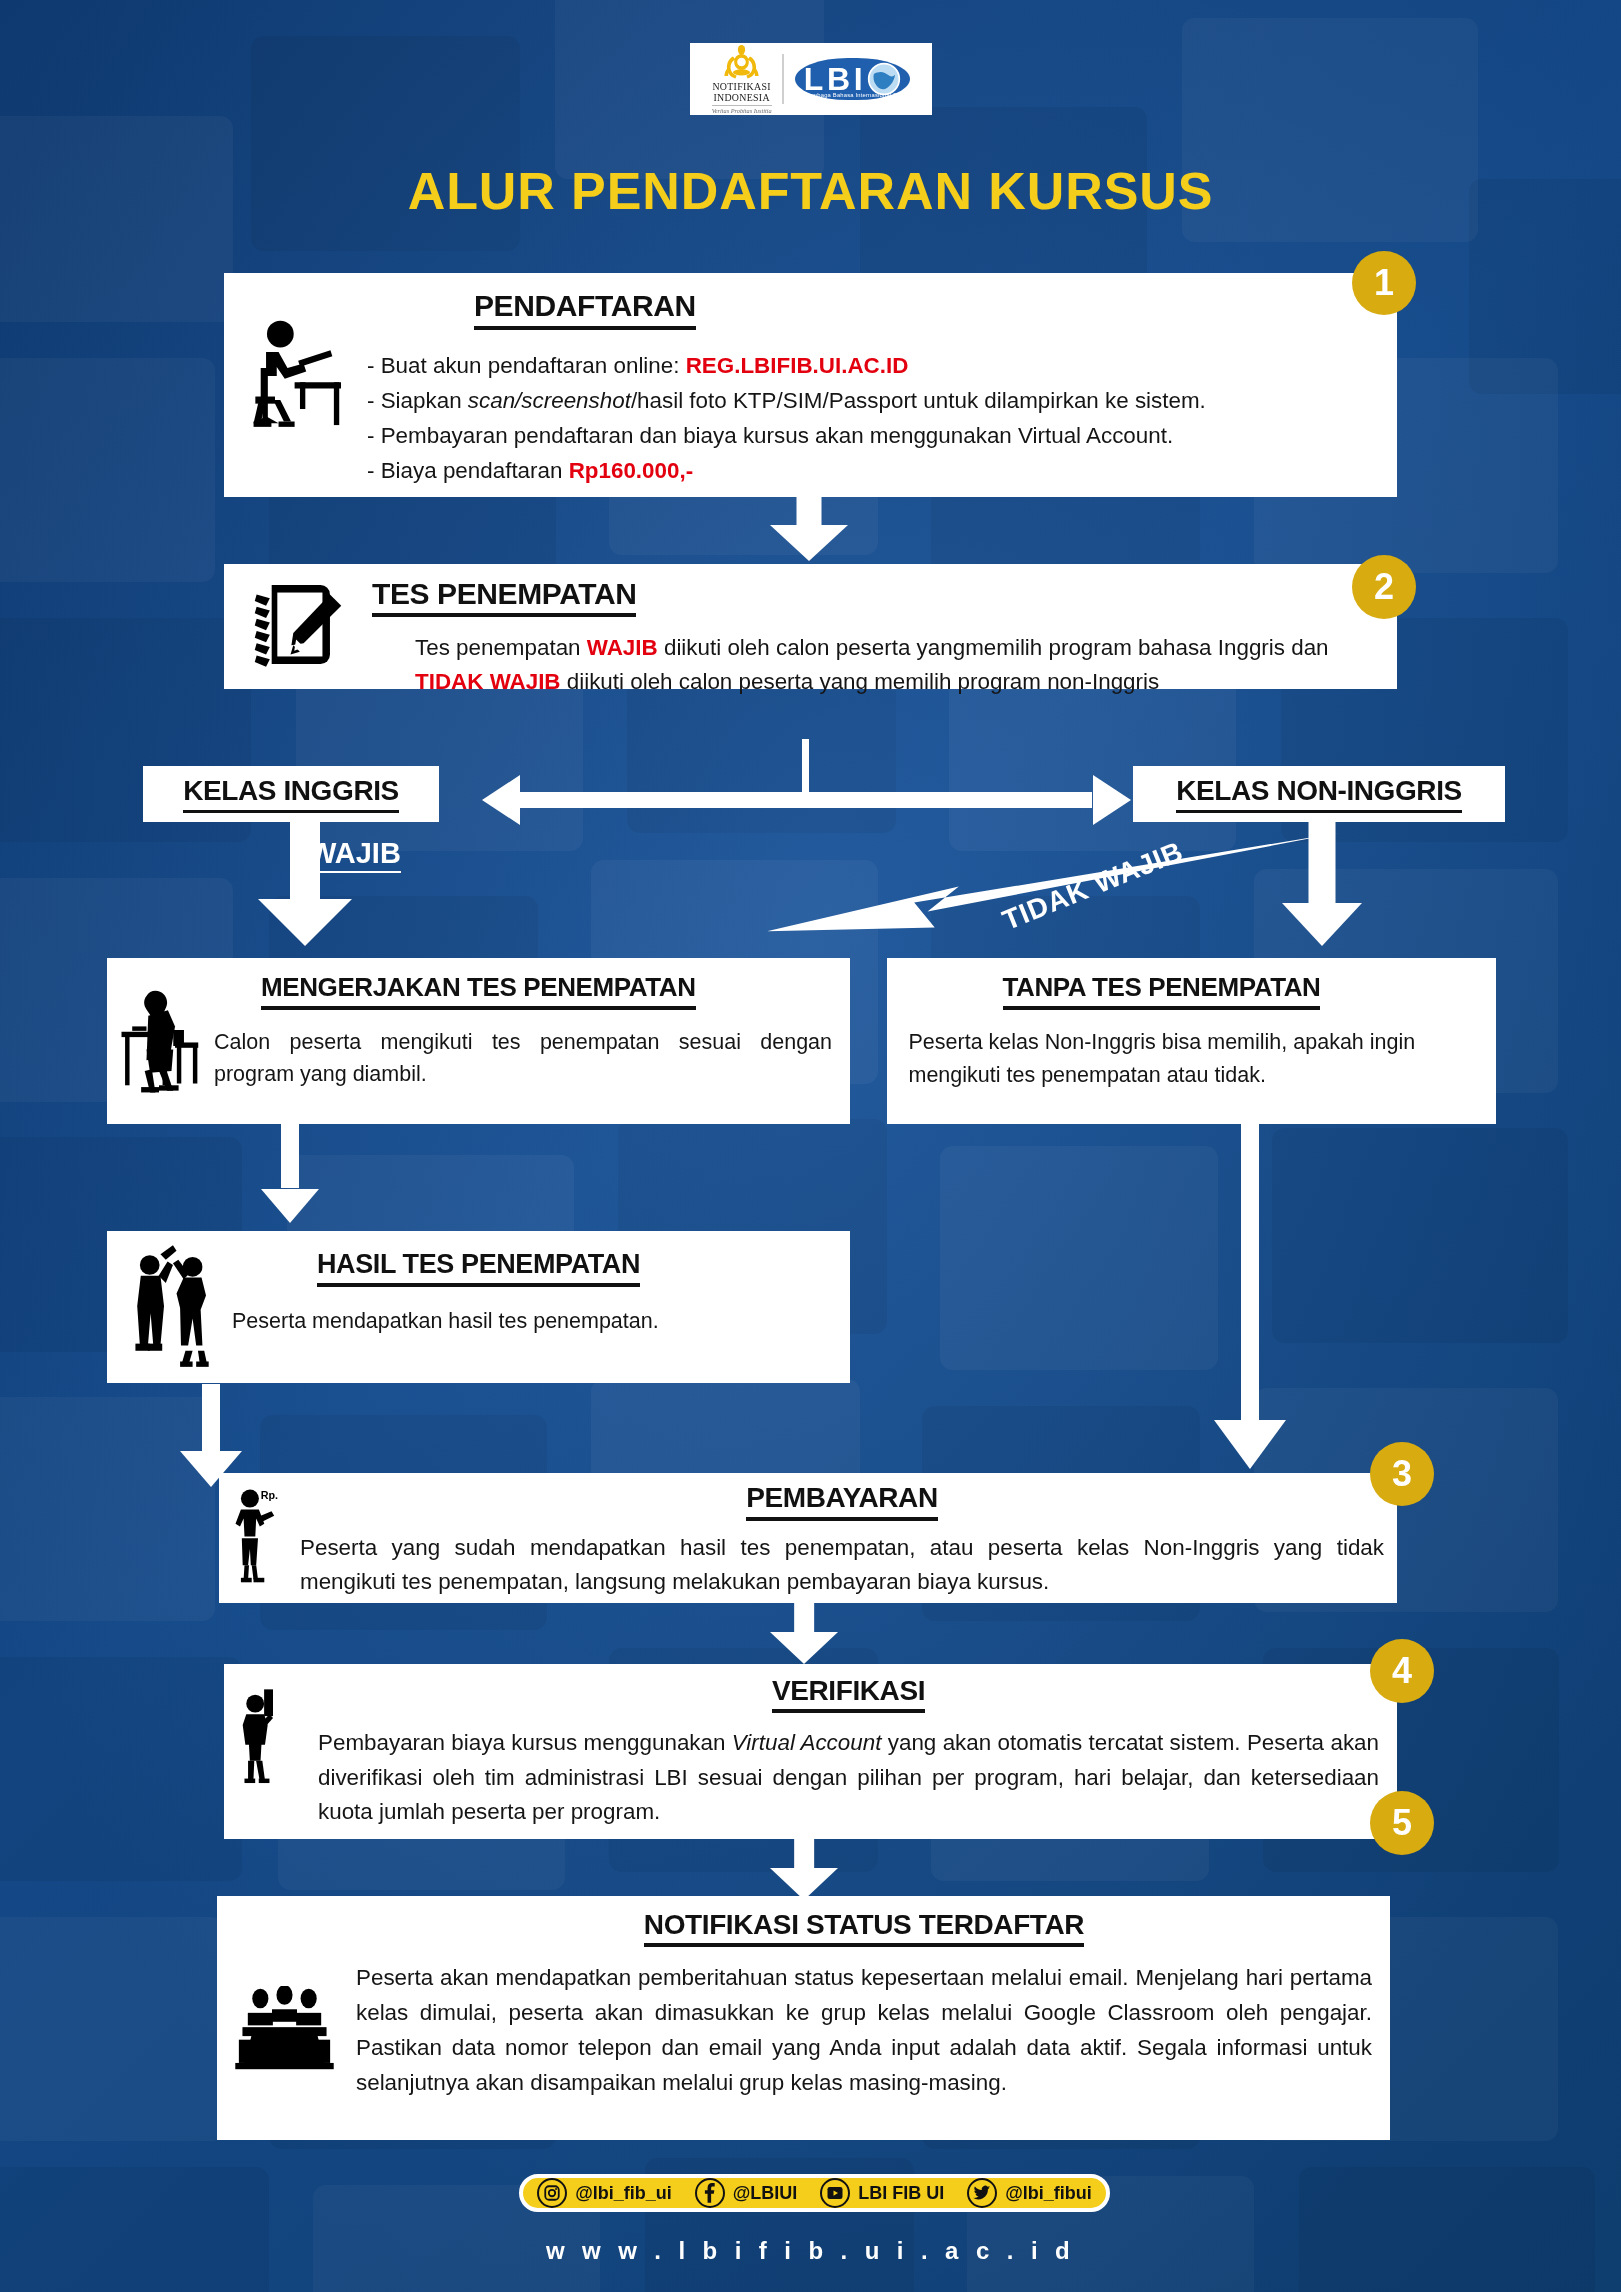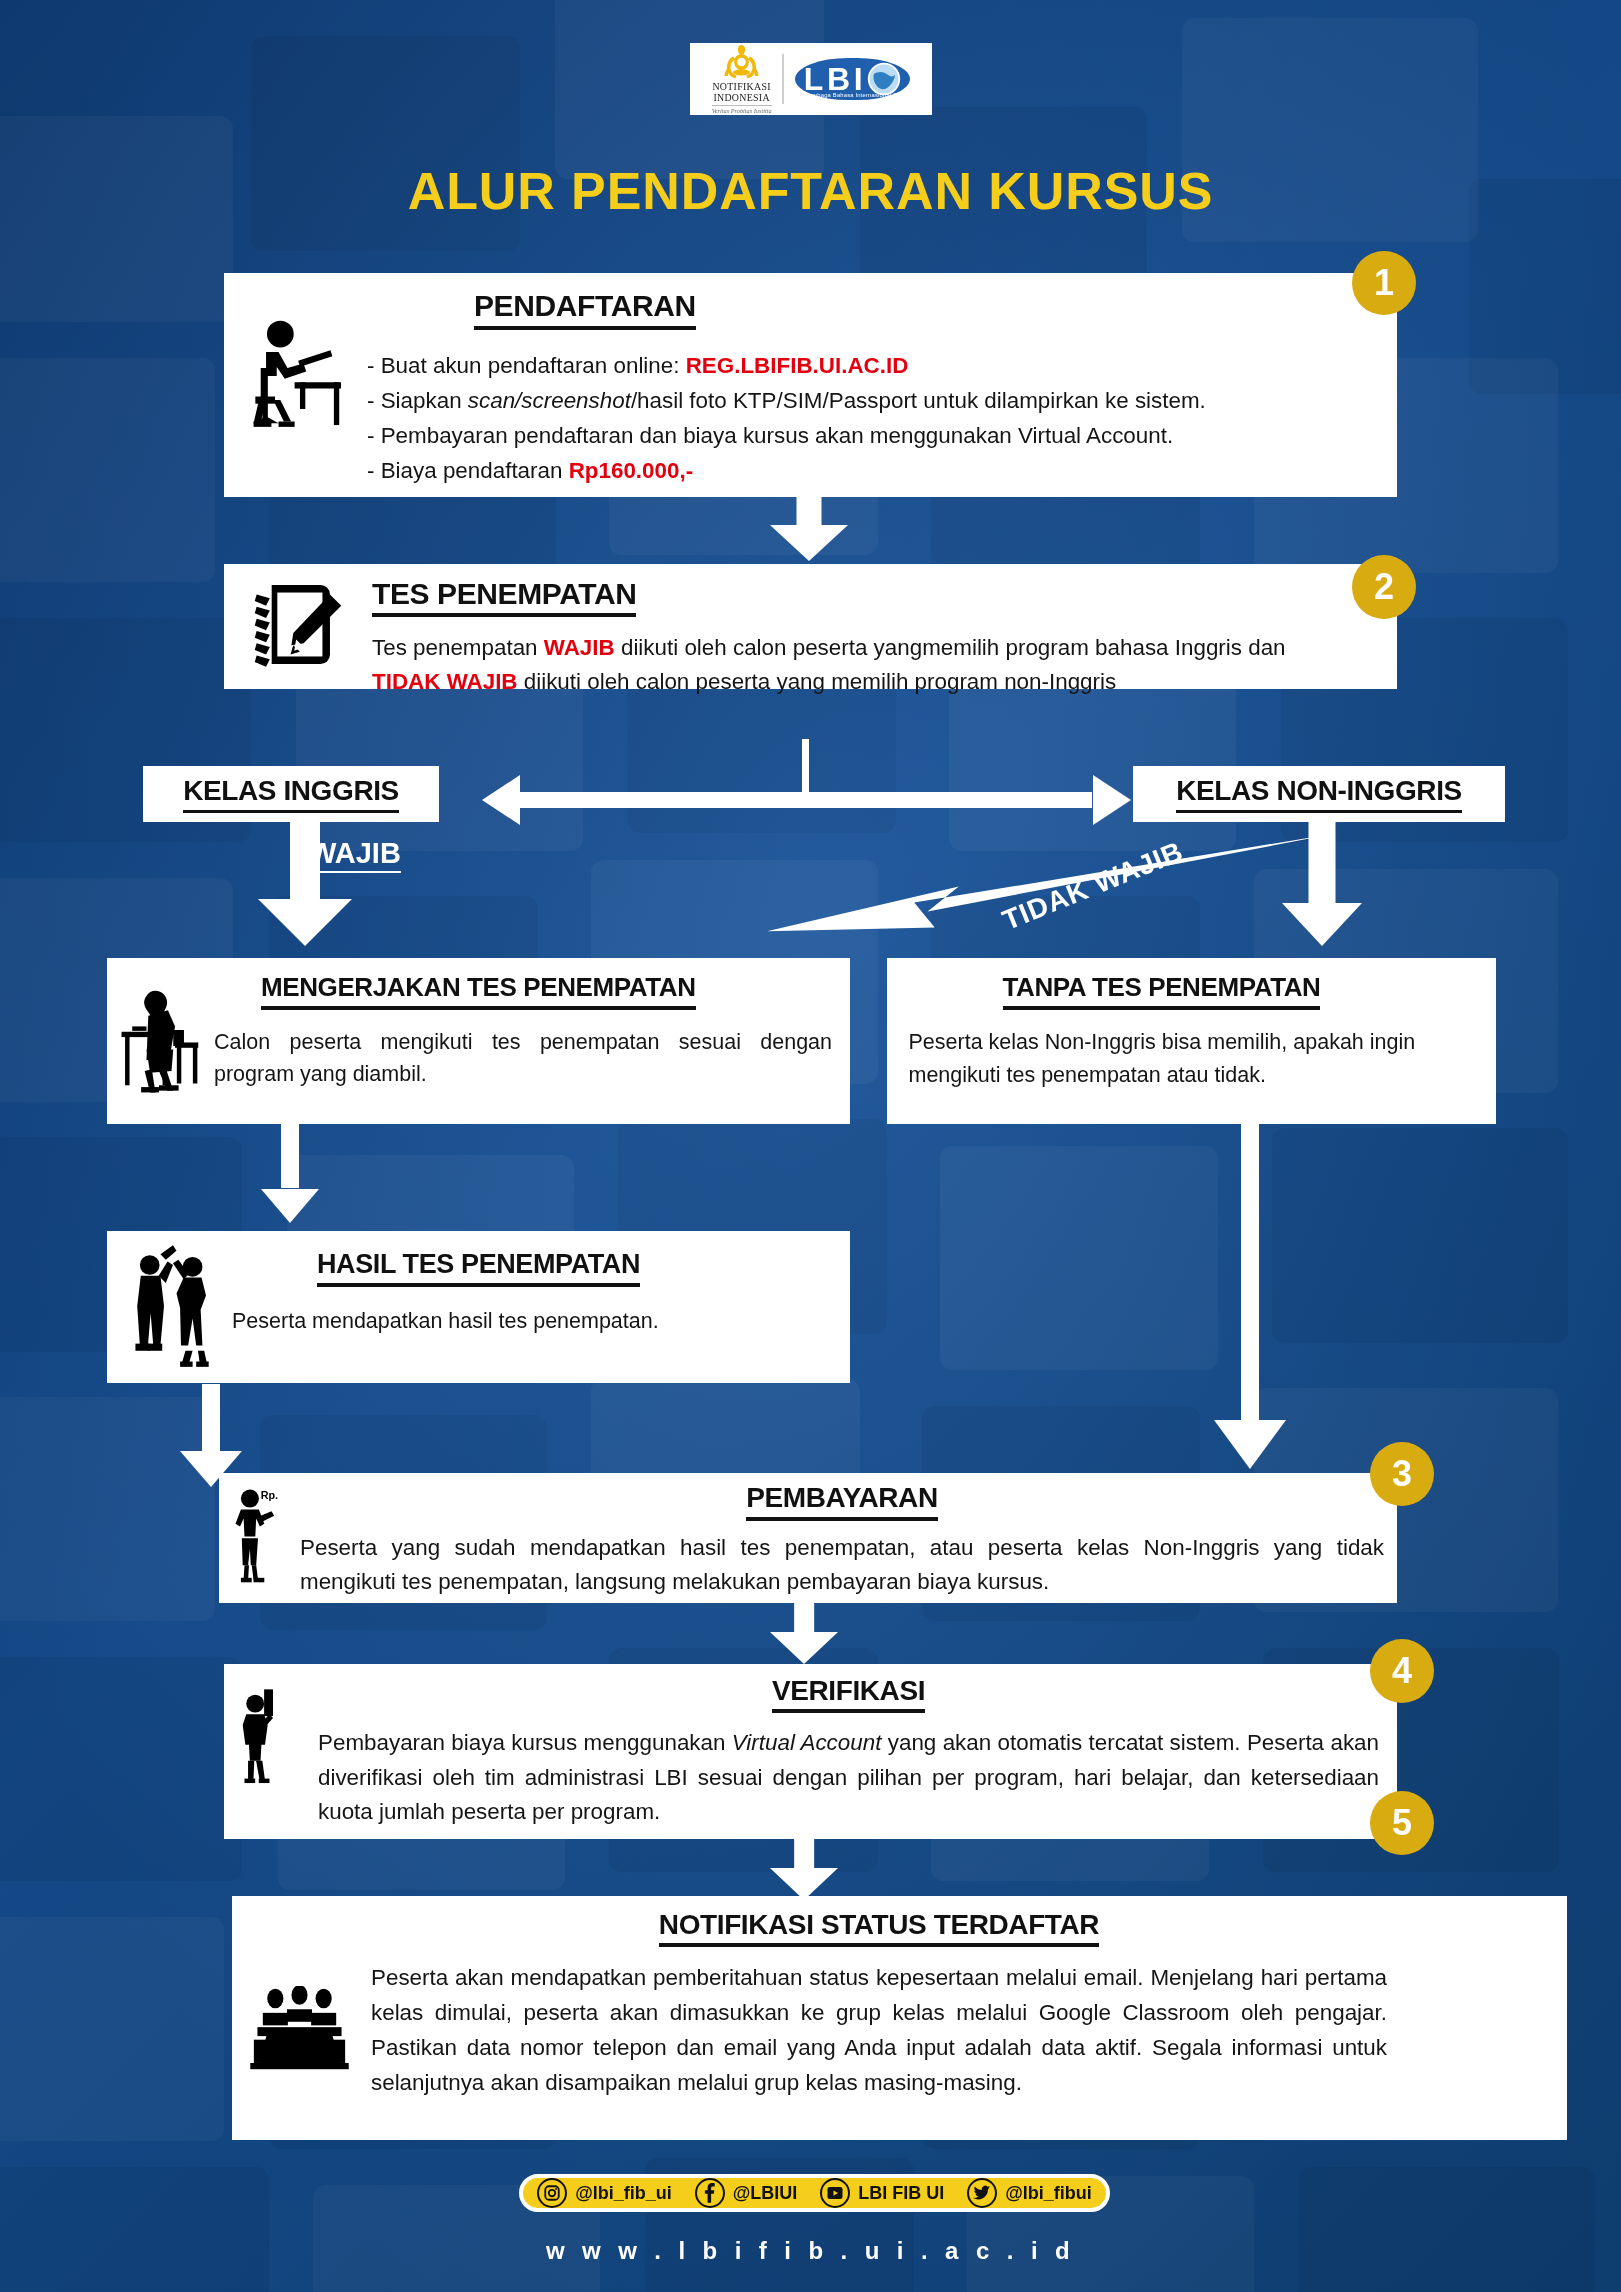--- a/index.html
+++ b/index.html
@@ -302,21 +302,21 @@
         <path d="M6 70l14 4-4 8-12-5z"></path>
         <path d="M6 83l14 4-4 8-12-5z"></path>
       </g>
       <path d="M84 18l12 12-40 40-13 2 2-13z"></path>
       <path d="M45 72l-3 10 10-3z" fill="#000"></path>
       <path d="M48 66l8 8-10 4z" fill="#fff"></path>
     </g>
   </svg>
   <div style="position:absolute; left:148px; top:12.5px; width:985px;">
     <div class="hdg" style="font-size:30px;">TES PENEMPATAN</div>
-    <div class="body-txt" style="margin-top:14.3px; font-size:22.4px; line-height:1.5;">
+    <div class="body-txt" style="margin-top:14.3px; font-size:22.4px; line-height:1.5;margin-left:43px;">
       <span>Tes penempatan </span><span class="red">WAJIB</span><span> diikuti oleh calon peserta yangmemilih program bahasa Inggris dan </span><span class="red">TIDAK WAJIB</span><span> diikuti oleh calon peserta yang memilih program non-Inggris</span>
     </div>
   </div>
 </div>
 
 <div class="hline" style="left:802px; top:739px; width:7.2px; height:58px;"></div>
 
 <div class="hline" style="left:519px; top:792px; width:573px; height:16px;"></div>
 <div class="arrow-left-head" style="left:482px; top:775px;"></div>
 <div class="arrow-right-head" style="left:1093px; top:775px;"></div>
@@ -467,21 +467,21 @@
     </div>
   </div>
 </div>
 
 <div class="arrow-down" style="left:770px; top:1839px; width:68px; height:61px;">
   <div class="shaft" style="width:19.7px; height:30px;"></div>
   <div class="head" style="border-left-width:34px; border-right-width:34px; border-top-width:32px;"></div>
 </div>
 
 <div class="num-badge" style="left:1370px; top:1791px; top:1791px;">5</div>
-<div class="card" style="left:232px; top:1896px; width:1335px; height:244px;">
+<div class="card" style="left:217px; top:1896px; width:1173px; height:244px;">
   <svg class="cicon" width="99" height="85" viewBox="0 0 110 95" style="left:18px; top:90px;">
     <g fill="#000">
       <ellipse cx="28" cy="14" rx="9" ry="11"></ellipse>
       <ellipse cx="55" cy="10" rx="9" ry="11"></ellipse>
       <ellipse cx="82" cy="14" rx="9" ry="11"></ellipse>
       <path d="M14 30h28v14H14z"></path>
       <path d="M41 26h28v14H41z"></path>
       <path d="M68 30h28v14H68z"></path>
       <rect x="8" y="46" width="94" height="10"></rect>
       <path d="M18 56h74l8 30H10z"></path>

